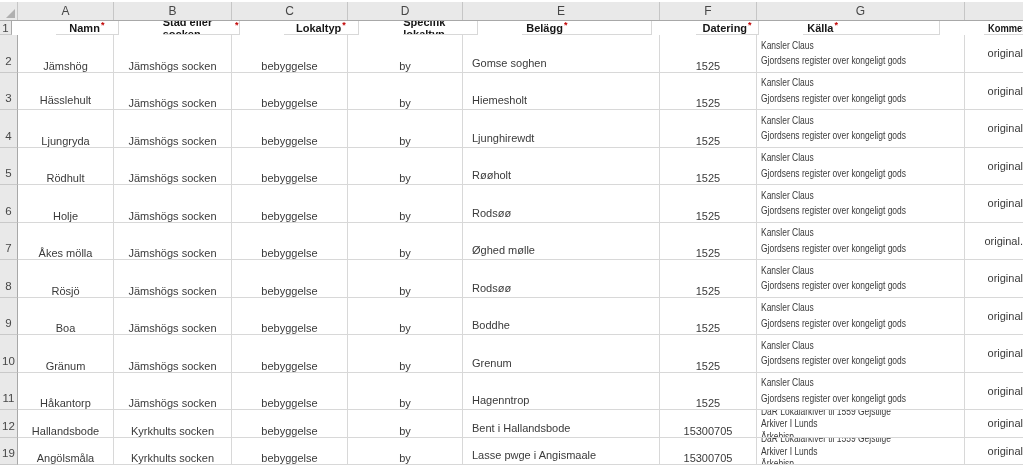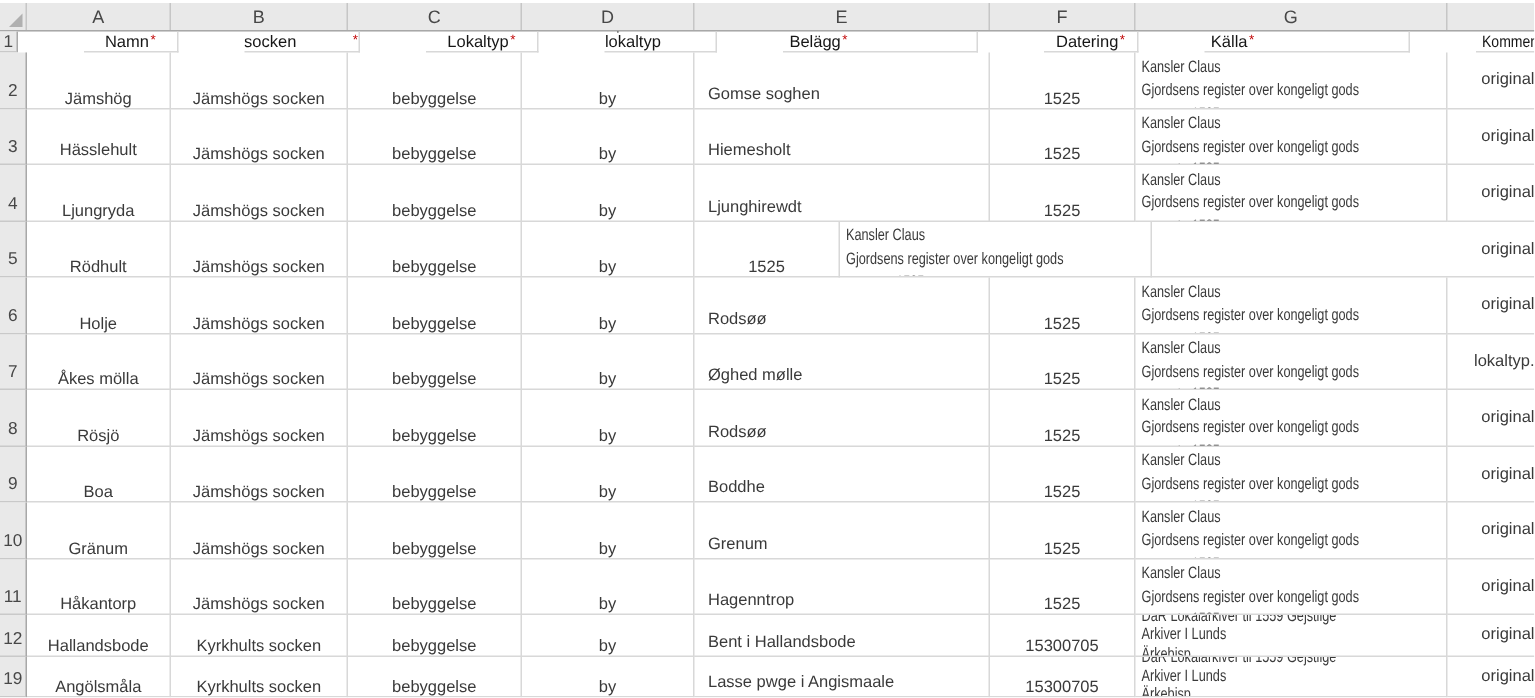--- a/index.html
+++ b/index.html
@@ -25,21 +25,21 @@
           display:flex; overflow:hidden; }
 
   
   .w-a{width:96px} .w-b{width:118px} .w-c{width:116px} .w-d{width:115px}
   .w-e{width:197px} .w-f{width:97px} .w-g{width:208px}
   .w-h{flex:1 1 58px; border-right:none;}
 
   
   .header-row { height:14px; }
   .header-row .gutter { align-items:center; }
-  .header-row .cell { font-weight:normal; color:#161616; align-items:flex-end; justify-content:center;margin-left:44px; }
+  .header-row .cell { font-weight:bold; color:#161616; align-items:center; justify-content:center;margin-left:44px; }
   .header-row .cell.h-left { justify-content:flex-start; padding-left:4px; }
   .req { color:#c00000; font-size:9px; position:relative; top:-3px; margin-left:1px; }
   .squeeze { display:inline-block; width:118%; transform:scaleX(0.85); transform-origin:0 50%; white-space:nowrap; }
 
   
   .data-row { height:37.5px; }
   .data-row.short { height:27.5px; }
   .data-row .gutter { align-items:flex-end; padding-bottom:5px; }
   .al-center { align-items:flex-end; justify-content:center; text-align:center; }
   .al-e { align-items:flex-end; justify-content:flex-start; padding:0 3px 3px 9px; }
@@ -207,20 +207,23 @@
         </div>
     <div class="cell w-b al-center">
           <span>Jämshögs socken</span>
         </div>
     <div class="cell w-c al-center">
           <span>bebyggelse</span>
         </div>
     <div class="cell w-d al-center">
           <span>by</span>
         </div>
+    <div class="cell w-e al-e">
+          <span>Røøholt</span>
+        </div>
     <div class="cell w-f al-center">
           <span>1525</span>
         </div>
     <div class="cell w-g al-g">
           <span class="kalla-text">DaR Danske Kancelli B46B 1481 -1571, Kansler Claus
 Gjordsens register over kongeligt gods og rente 1525</span>
         </div>
     <div class="cell w-h al-h">
           <span>original</span>
         </div>
@@ -277,21 +280,21 @@
           <span>Øghed mølle</span>
         </div>
     <div class="cell w-f al-center">
           <span>1525</span>
         </div>
     <div class="cell w-g al-g">
           <span class="kalla-text">DaR Danske Kancelli B46B 1481 -1571, Kansler Claus
 Gjordsens register over kongeligt gods og rente 1525</span>
         </div>
     <div class="cell w-h al-h">
-          <span>lokaltyp.</span>
+          <span>original.</span>
         </div>
   </div>
 
   <div class="grid-row data-row">
     <div class="gutter">
           <span>8</span>
         </div>
     <div class="cell w-a al-center">
           <span>Rösjö</span>
         </div>

